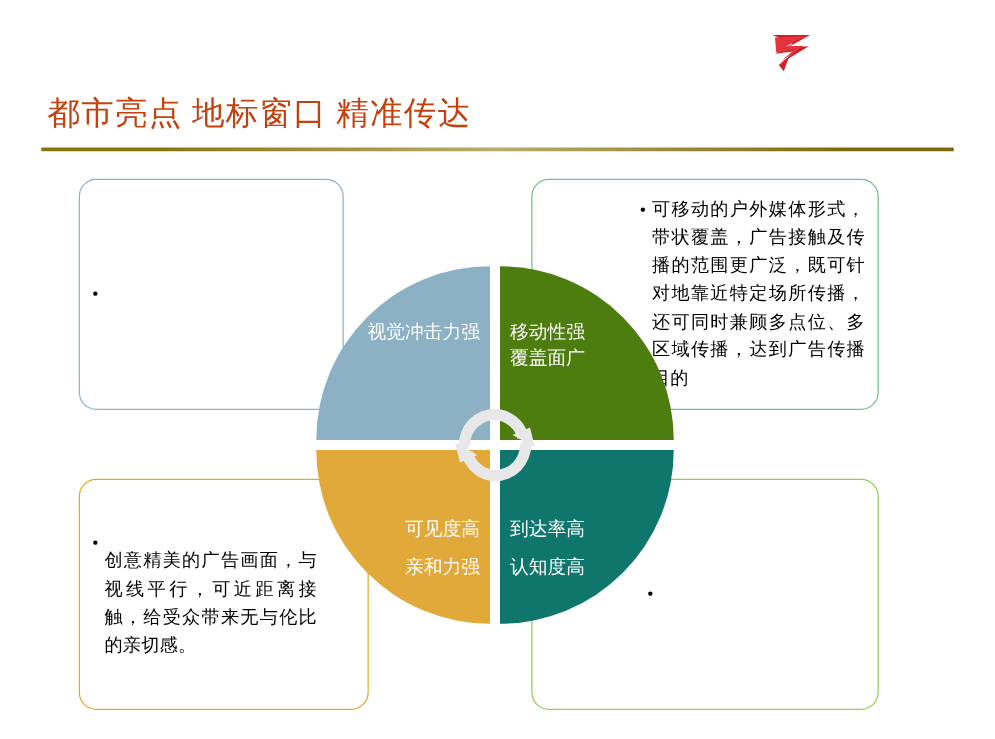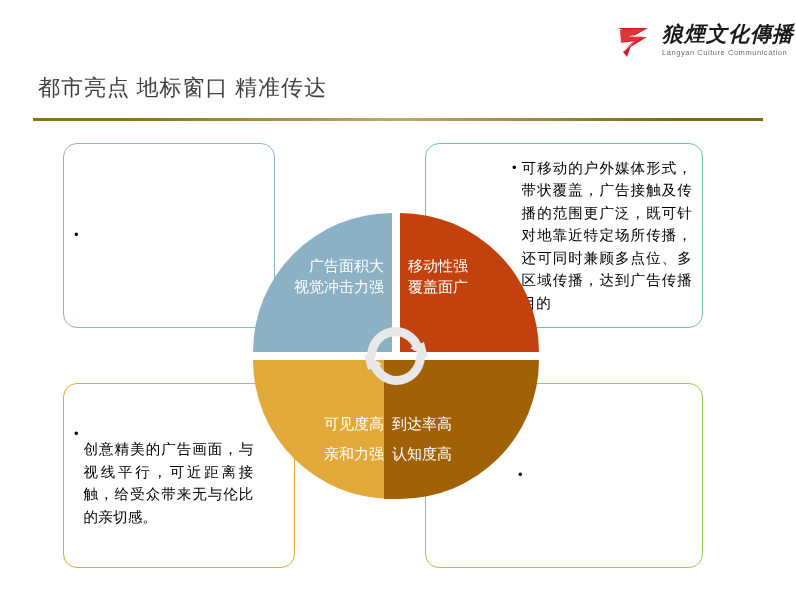--- a/index.html
+++ b/index.html
@@ -54,22 +54,22 @@
     letter-spacing: 0.55px;
     white-space: nowrap;
     margin-top: 3px;
   }
 
   #page-title {
     position: absolute;
     left: 38px;
     top: 73px;
     font-family: "Liberation Serif", "DejaVu Serif", serif;
-    font-size: 22px;
-    color: #404040;
+    font-size: 26px;
+    color: #c2410c;
     letter-spacing: 1px;
     white-space: nowrap;
   }
   #title-rule {
     position: absolute;
     left: 33px;
     top: 118px;
     width: 730px;
     height: 3px;
     background: linear-gradient(to right, #8a7410 0%, #8a7410 12%, #b9ab6b 50%, #7e6a0d 88%, #7e6a0d 100%);
@@ -143,35 +143,34 @@
     text-align: center;
   }
   #quad-tl {
     left: 0; top: 0;
     background: #8cb0c4;
     border-radius: 139px 0 0 0;
   }
   #quad-tl .label { right: 8px; top: 42px; text-align: right; }
   #quad-tr {
     right: 0; top: 0;
-    background: #c2410c;
+    background: #4d7c0f;
     border-radius: 0 139px 0 0;
   }
   #quad-tr .label { left: 8px; top: 42px; text-align: left; }
   #quad-bl {
     left: 0; bottom: 0;
     background: #e0a93a;
     border-radius: 0 0 0 139px;
   }
   #quad-bl .label { right: 8px; bottom: 30px; line-height: 30px; }
   #quad-br {
     right: 0; bottom: 0;
-    background: #a16207;
+    background: #0f766e;
     border-radius: 0 0 139px 0;
-    padding-left: 16px;
   }
   #quad-br .label { left: 8px; bottom: 30px; text-align: left; line-height: 30px; }
 
   #cycle-icon {
     position: absolute;
     left: 50%;
     top: 50%;
     width: 76px;
     height: 76px;
     transform: translate(-50%, -50%);
@@ -182,24 +181,20 @@
 <body>
 
 <div id="logo">
   <div id="logo-mark">
     <svg width="44" height="44" viewBox="0 0 44 44" aria-hidden="true">
       <path d="M4 9 L34 9 L16 19 L33 18 L10 32 L22 22 L6 24 L20 16 Z" fill="#cf2027"></path>
       <path d="M6 11 L30 10 L15 18 L29 17.5 L11 30 L21 21 L7 23 Z" fill="#e3333b"></path>
       <path d="M9 33 L17 27 L13 38 Z" fill="#cf2027"></path>
     </svg>
   </div>
-  <div id="logo-text-wrap">
-    <div id="logo-cn">狼煙文化傳播</div>
-    <div id="logo-en">Langyan Culture Communication</div>
-  </div>
 </div>
 
 <div id="page-title">都市亮点 地标窗口 精准传达</div>
 <div id="title-rule"></div>
 
 <div class="callout" id="box-tl">
   <div class="bullet-row">
     <span class="dot">•</span>
   </div>
 </div>
@@ -221,21 +216,20 @@
 <div class="callout" id="box-br">
   <div class="bullet-row">
     <span class="dot">•</span>
   </div>
 </div>
 
 <div id="diagram">
 
   <div class="quad" id="quad-tl">
     <div class="label">
-      <div>广告面积大</div>
       <div>视觉冲击力强</div>
     </div>
   </div>
 
   <div class="quad" id="quad-tr">
     <div class="label">
       <div>移动性强</div>
       <div>覆盖面广</div>
     </div>
   </div>

